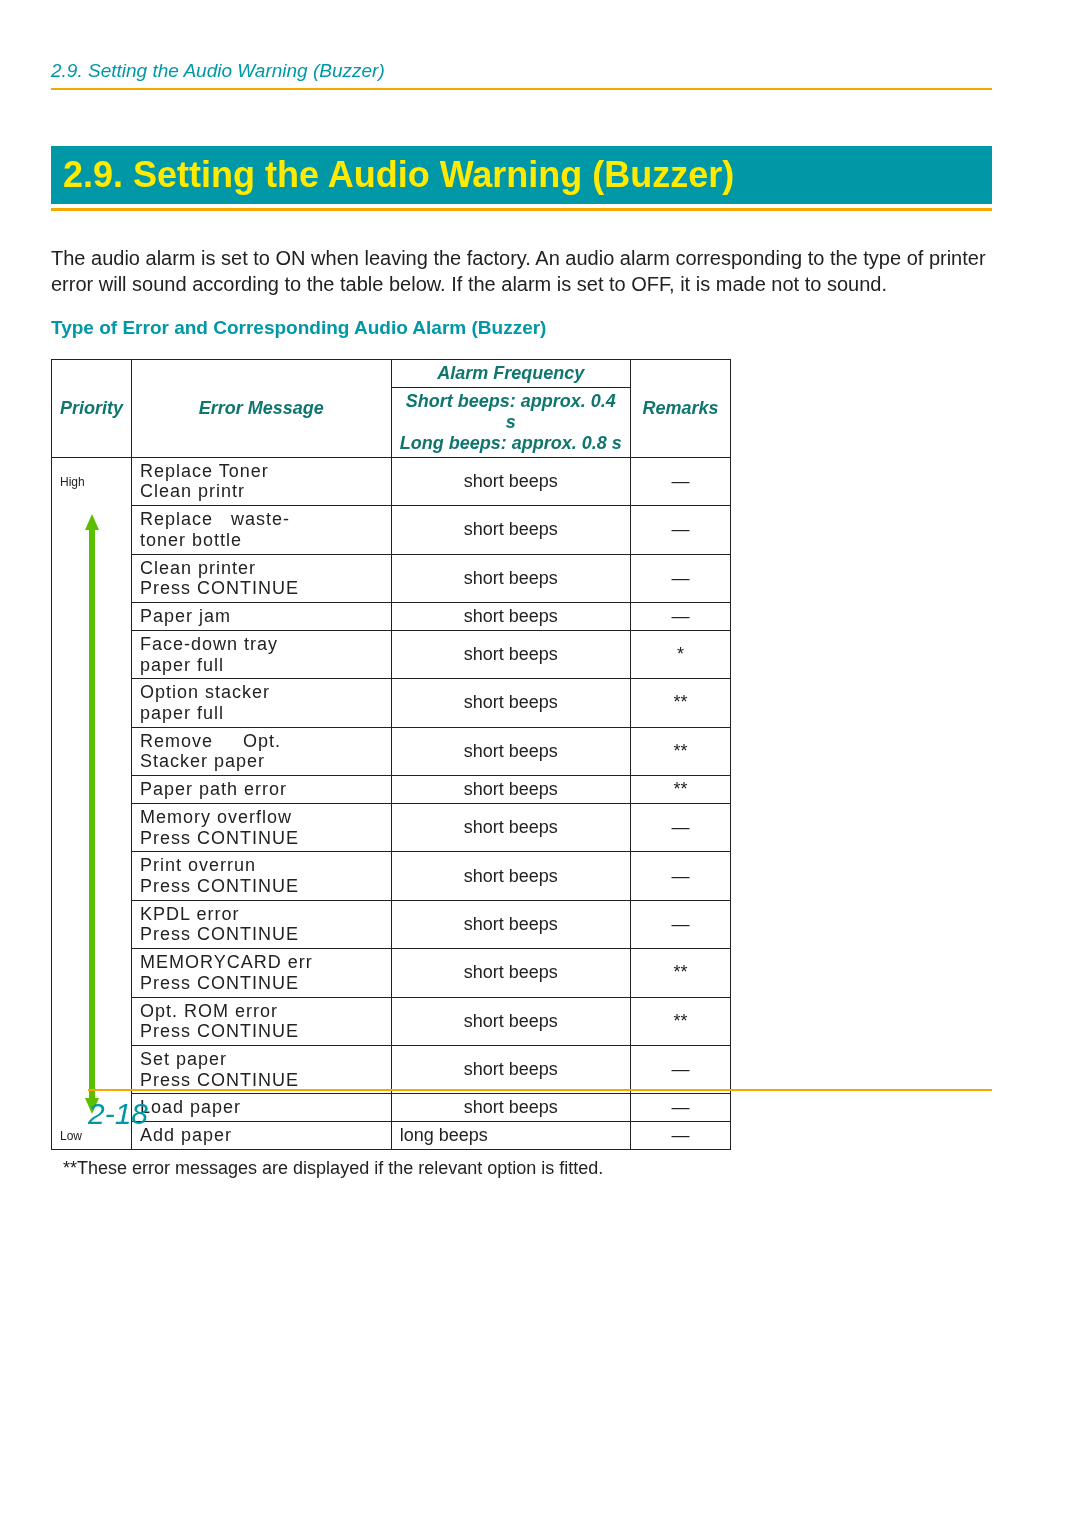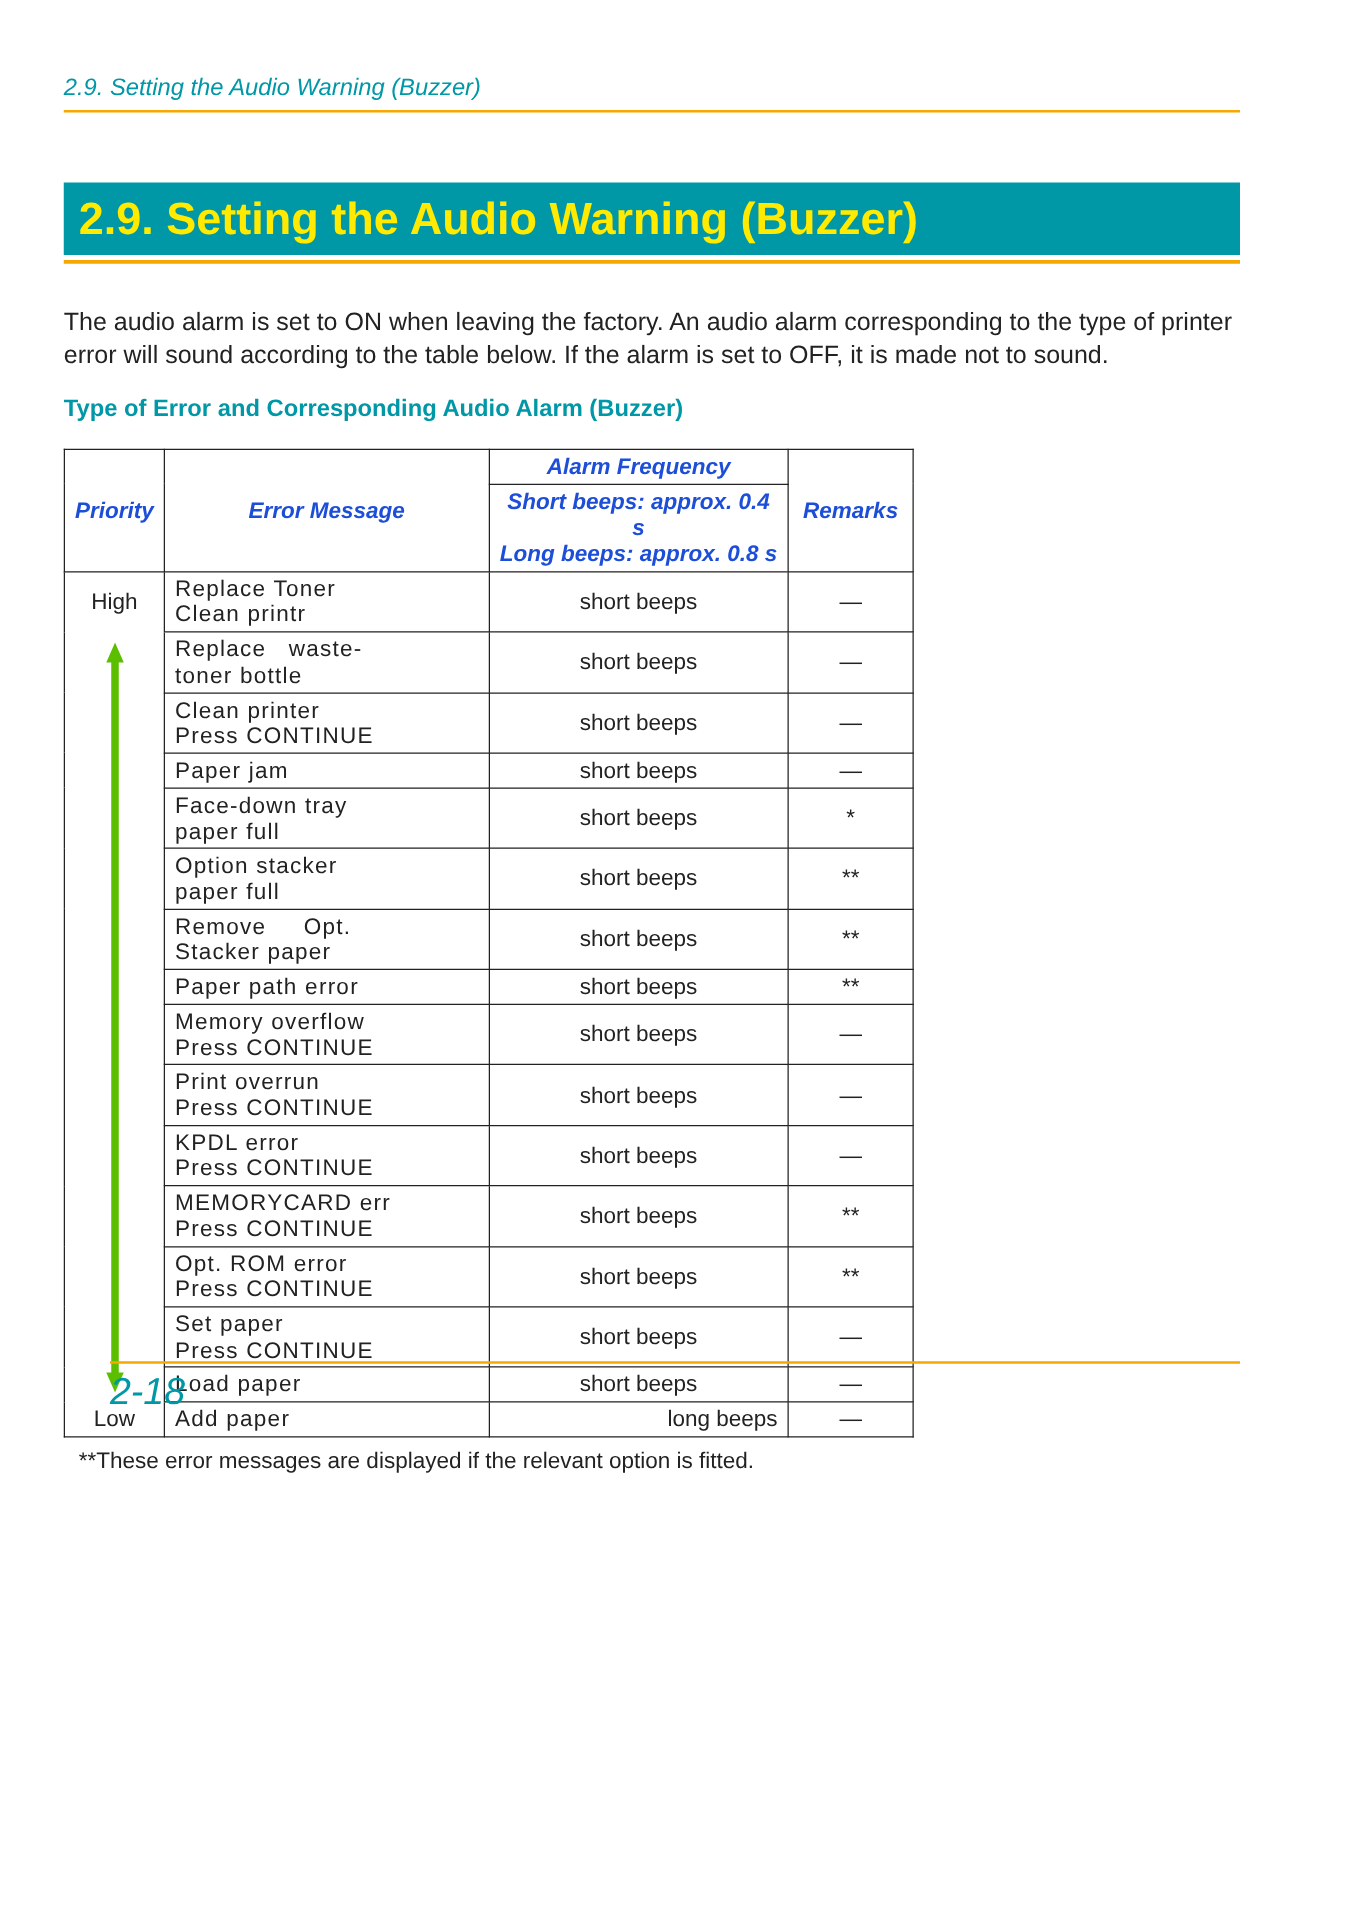--- a/index.html
+++ b/index.html
@@ -58,41 +58,40 @@
     border-collapse: collapse;
     width: 680px;
     font-size: 18px;
   }
   table.err th, table.err td {
     border: 1px solid #222;
     padding: 3px 8px;
     vertical-align: middle;
   }
   table.err th {
-    color: #1d4ed8;
+    color: #0f766e;
     font-style: italic;
     font-weight: 700;
     text-align: center;
     background: #fff;
   }
   .col-priority { width: 80px; text-align: center; margin-top: 32px; }
   .col-msg { width: 260px; }
   .col-alarm { width: 240px; text-align: center; }
   .col-remarks { width: 100px; text-align: center; }
   .mono {
     font-family: Liberation Sans, sans-serif;
     letter-spacing: 1px;
     font-size: 18px;
     line-height: 1.15;
     white-space: pre;
   }
   .priority-cell {
     position: relative;
-    text-align: center;
-    font-size: 18px;
+    font-size: 12px;
   }
   .footnote {
     font-size: 18px;
     margin: 8px 0 0 12px;
   }
   .footer {
     position: absolute;
     left: 88px;
     right: 88px;
     bottom: 48px;
@@ -231,21 +230,21 @@
           <td class="col-remarks" style="text-align: center;">—</td>
         </tr>
         <tr>
           <td class="col-msg mono">Load paper</td>
           <td class="col-alarm" style="text-align: center;">short beeps</td>
           <td class="col-remarks" style="text-align: center;">—</td>
         </tr>
         <tr>
           <td class="priority-cell" style="border-top: none;">Low</td>
           <td class="col-msg mono">Add paper</td>
-          <td class="col-alarm" style="text-align: right;">long beeps</td>
+          <td class="col-alarm" style="text-align: left;">long beeps</td>
           <td class="col-remarks" style="text-align: center;">—</td>
         </tr>
       </tbody>
   </table>
 
   <div class="footnote">**These error messages are displayed if the relevant option is fitted.</div>
 
   <div class="footer">
     <div class="footer-rule"></div>
     <div class="page-num">2-18</div>

